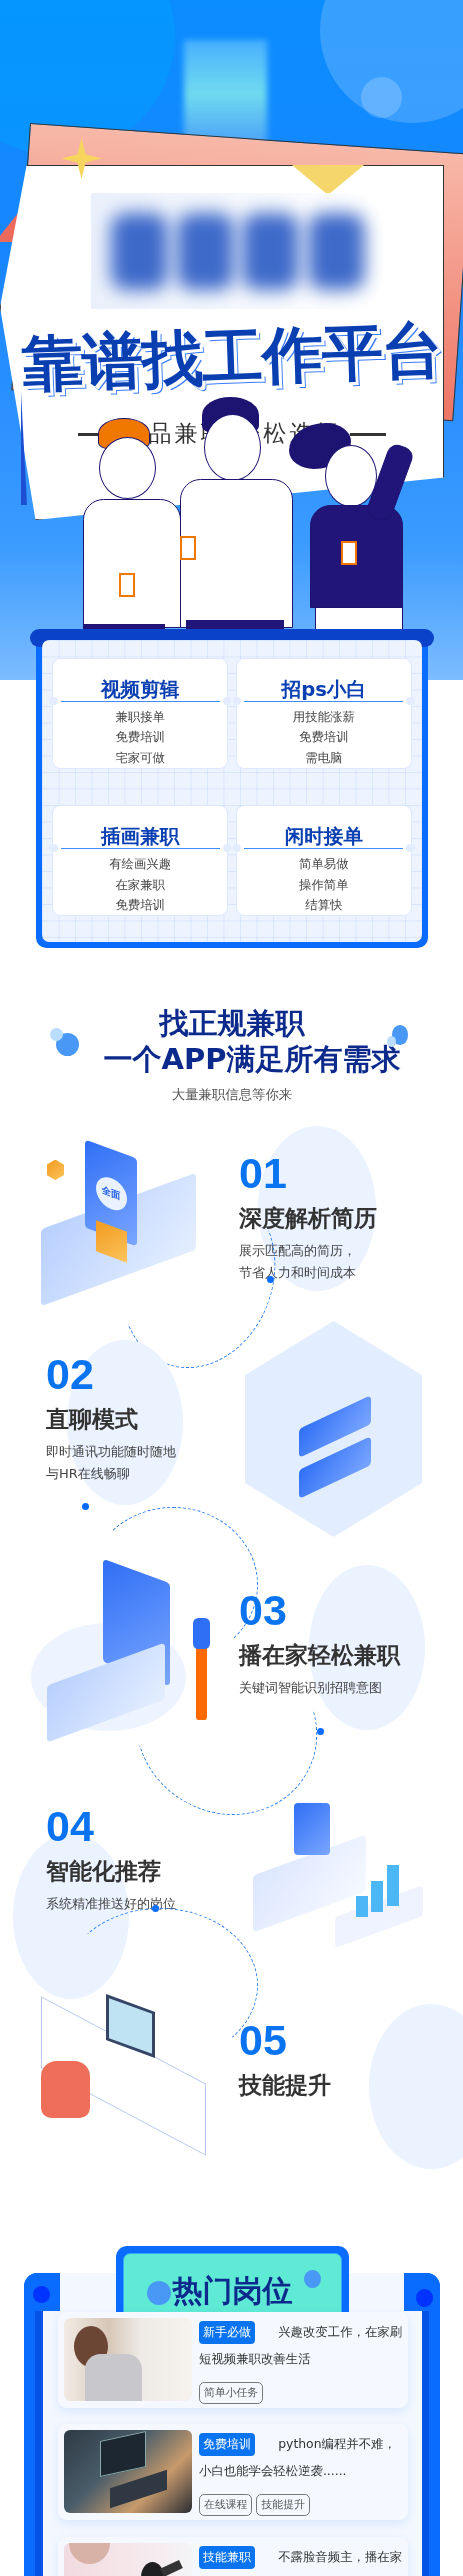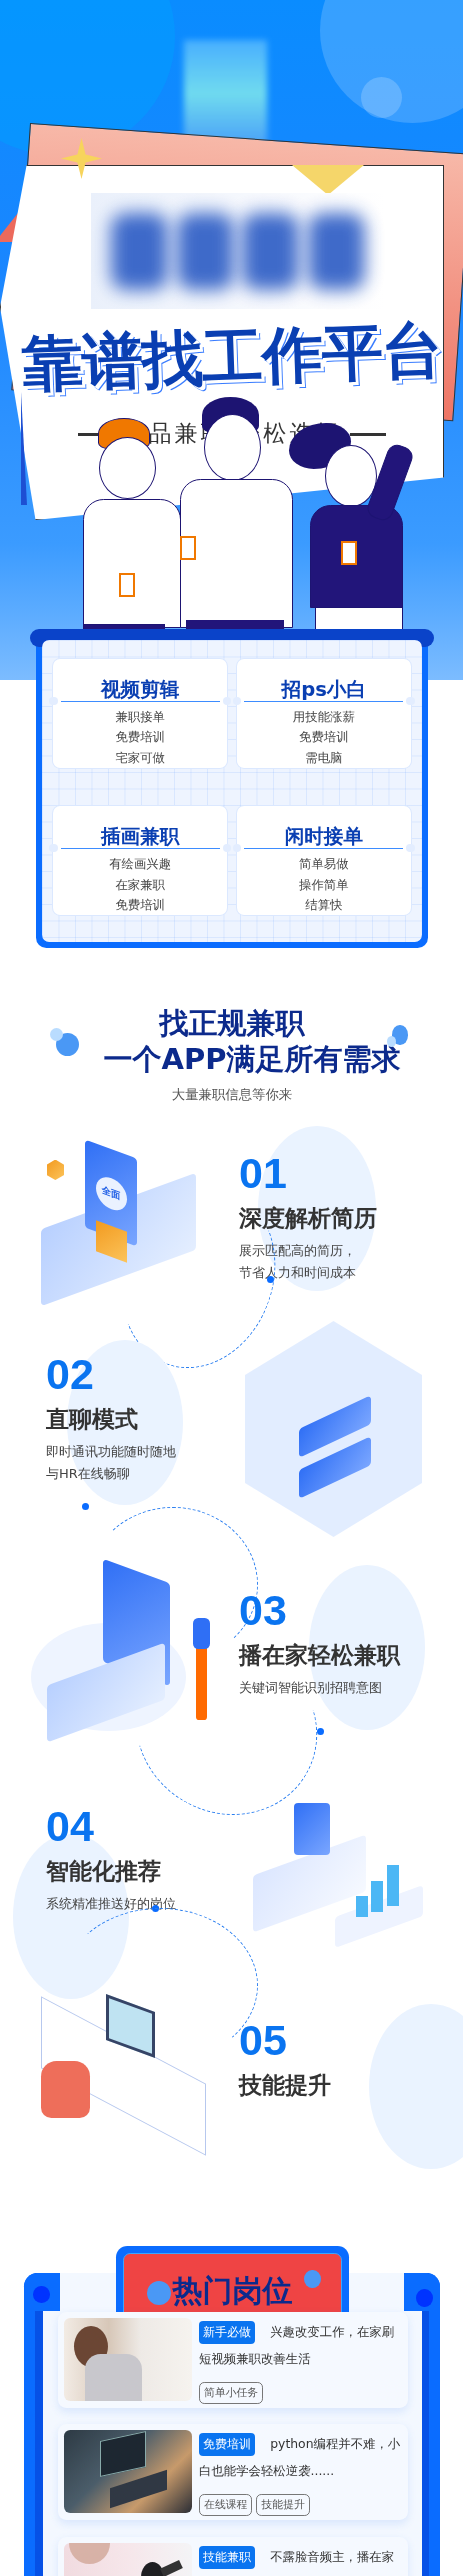--- a/index.html
+++ b/index.html
@@ -77,29 +77,29 @@
   .iso-orange { position: absolute; background: linear-gradient(135deg,#f29a1f,#fcc45b); }
   .hexagon { position: absolute; background: #dbe9ff; clip-path: polygon(50% 0, 100% 25%, 100% 75%, 50% 100%, 0 75%, 0 25%); }
 
   
   .hot { position: absolute; left: 24px; top: 2273px; width: 416px; height: 515px; }
   .hot-outer { position: absolute; left: 0; top: 0; width: 416px; height: 515px; background: #0a6cff; border-radius: 13.4px; }
   .hot-shade { position: absolute; left: 11.3px; top: 0; width: 394px; height: 488px; background: #0651e6; border-radius: 0 0 10.3px 10.3px; }
   .hot-inner { position: absolute; left: 18.5px; top: 0; width: 379px; height: 479px; background: #f3f8ff; border-radius: 0 0 4.1px 4.1px; }
   .hot-corner { position: absolute; top: 0; width: 36px; height: 38px; background: #0a6cff; }
   .hot-header { position: absolute; left: 92px; top: -27px; width: 233px; height: 91px; background: #0a6cff; border-radius: 11.3px; padding: 7.2px; }
-  .hot-header-inner { width: 100%; height: 100%; background: #ef4444; border-radius: 7.2px; border: 1.5px solid #3aa6ff; display: flex; align-items: center; justify-content: center; position: relative; }
+  .hot-header-inner { width: 100%; height: 100%; background: #5eead4; border-radius: 7.2px; border: 1.5px solid #3aa6ff; display: flex; align-items: center; justify-content: center; position: relative; }
   .hot-title { font-size: 30px; font-weight: 900; color: #0c2a8c; }
   .hc { position: absolute; border-radius: 50%; }
 
   .job-card { position: absolute; left: 34px; width: 350px; height: 96px; background: #f5f9ff; border-radius: 8.2px; box-shadow: 0 3.1px 8.2px rgba(30,110,240,0.12); }
   .job-photo { position: absolute; left: 6.2px; top: 6.2px; width: 128px; height: 83px; border-radius: 6.2px; overflow: hidden; }
   .job-body { position: absolute; left: 141px; top: 6.2px; width: 206px; }
   .job-text { font-size: 12.4px; color: #333; line-height: 27px; }
-  .job-tag { display: inline-block; background: #0a74f0; color: #fff; font-size: 12px; padding: 2.1px 4.1px; border-radius: 4.1px; margin-right: 15px; line-height: 18.5px; }
+  .job-tag { display: inline-block; background: #0a74f0; color: #fff; font-size: 12px; padding: 2.1px 4.1px; border-radius: 4.1px; margin-right: 23px; line-height: 18.5px; }
   .job-chips { position: absolute; left: 0; top: 64px; }
   .chip { display: inline-block; border: 0.8px solid #777; border-radius: 5.2px; font-size: 10.8px; color: #555; padding: 1px 4.1px; margin-right: 4.1px; line-height: 17.5px; }
 </style>
 </head>
 <body>
 
 <div class="page">
 
   <section class="hero">
     <div class="hero-grid"></div>

